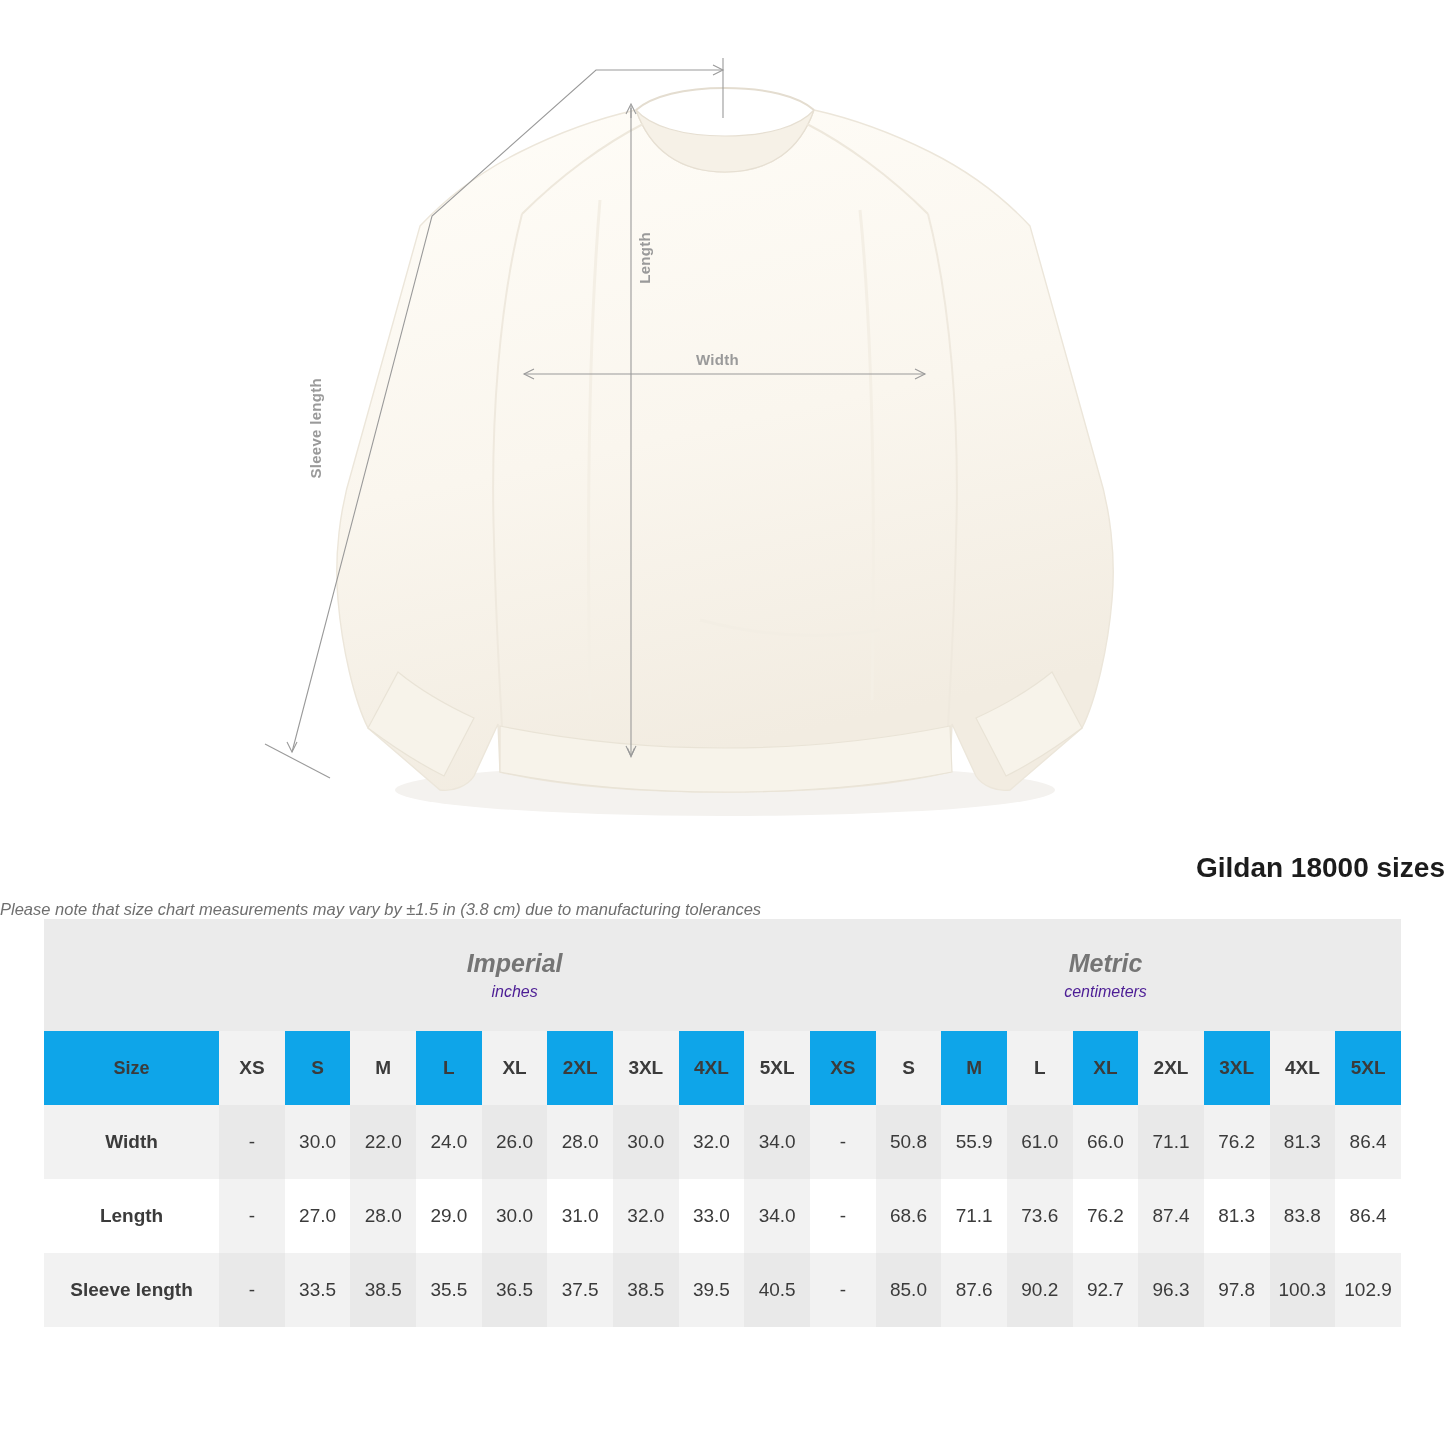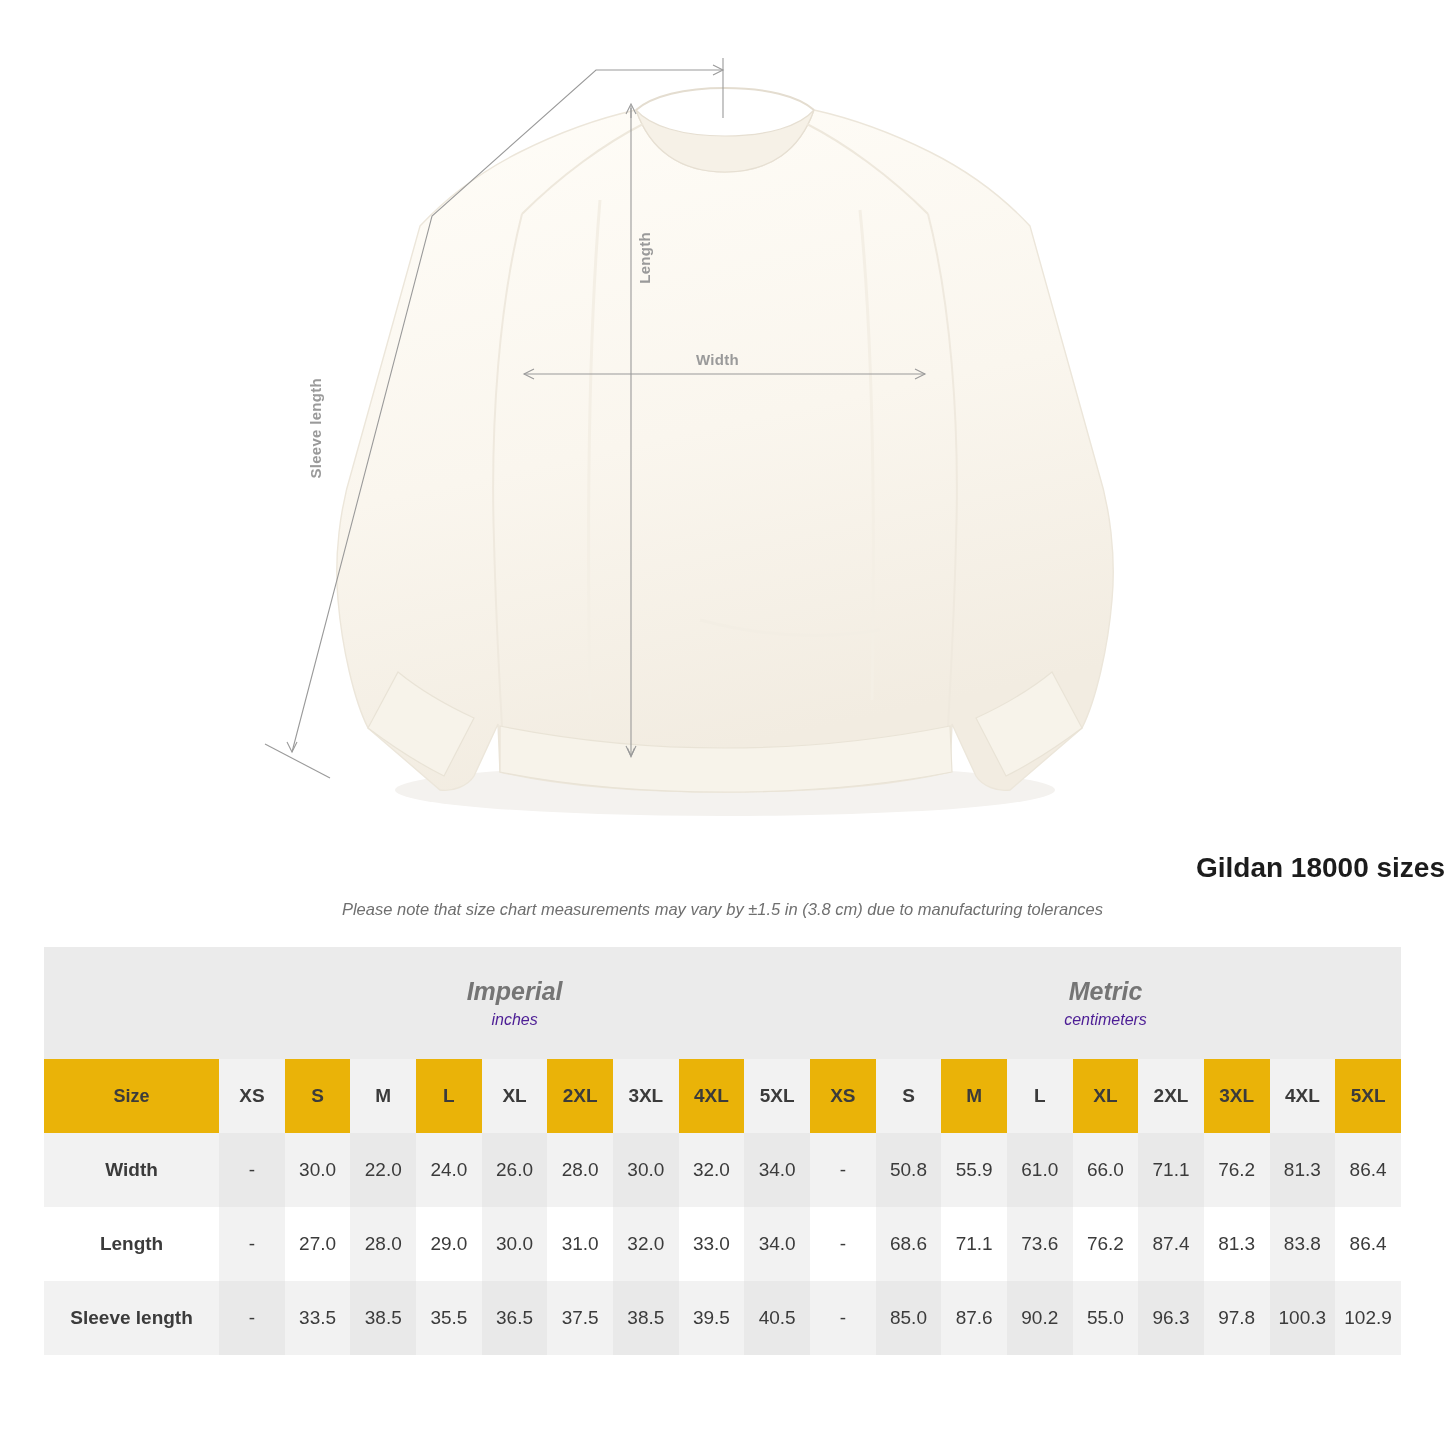--- a/index.html
+++ b/index.html
@@ -61,31 +61,29 @@
   
   .title {
     text-align: right;
     font-size: 28px;
     font-weight: bold;
     color: #1c1c1c;
     margin-top: 12px;
     font-family: "Liberation Sans", sans-serif;
   }
   .subtitle {
-    text-align: center;
     font-size: 16.5px;
     font-style: italic;
     color: #6f6f6f;
     margin-top: 16px;
     font-family: "Liberation Sans", sans-serif;
   }
 
   
   .table-wrap {
-    margin-top: 28px;
     padding: 0 44px;
     box-sizing: border-box;
     width: 1209px;
   }
   table.size-chart {
     border-collapse: collapse;
     width: 1357px;
     table-layout: fixed;
     font-family: "Liberation Sans", sans-serif;
   }
@@ -113,21 +111,21 @@
     font-style: italic;
     color: #4c1d95;
     margin-top: 6px;
   }
 
   .head-row td {
     height: 74px;
     font-size: 19px;
     font-weight: bold;
     color: #3b3b3b;
-    background: #eab308;
+    background: #0ea5e9;
   }
   .head-row td.rowlabel {
     font-size: 18px;
   }
   .head-row td.alt {
     background: #f2f2f2;
   }
 
   .data-row td {
     height: 74px;
@@ -351,21 +349,21 @@
         <td>35.5</td>
         <td class="alt">36.5</td>
         <td>37.5</td>
         <td class="alt">38.5</td>
         <td>39.5</td>
         <td class="alt">40.5</td>
         <td>-</td>
         <td class="alt">85.0</td>
         <td>87.6</td>
         <td class="alt">90.2</td>
-        <td>55.0</td>
+        <td>92.7</td>
         <td class="alt">96.3</td>
         <td>97.8</td>
         <td class="alt">100.3</td>
         <td>102.9</td>
       </tr>
     </tbody>
       </table>
   </div>
 </div>
 

